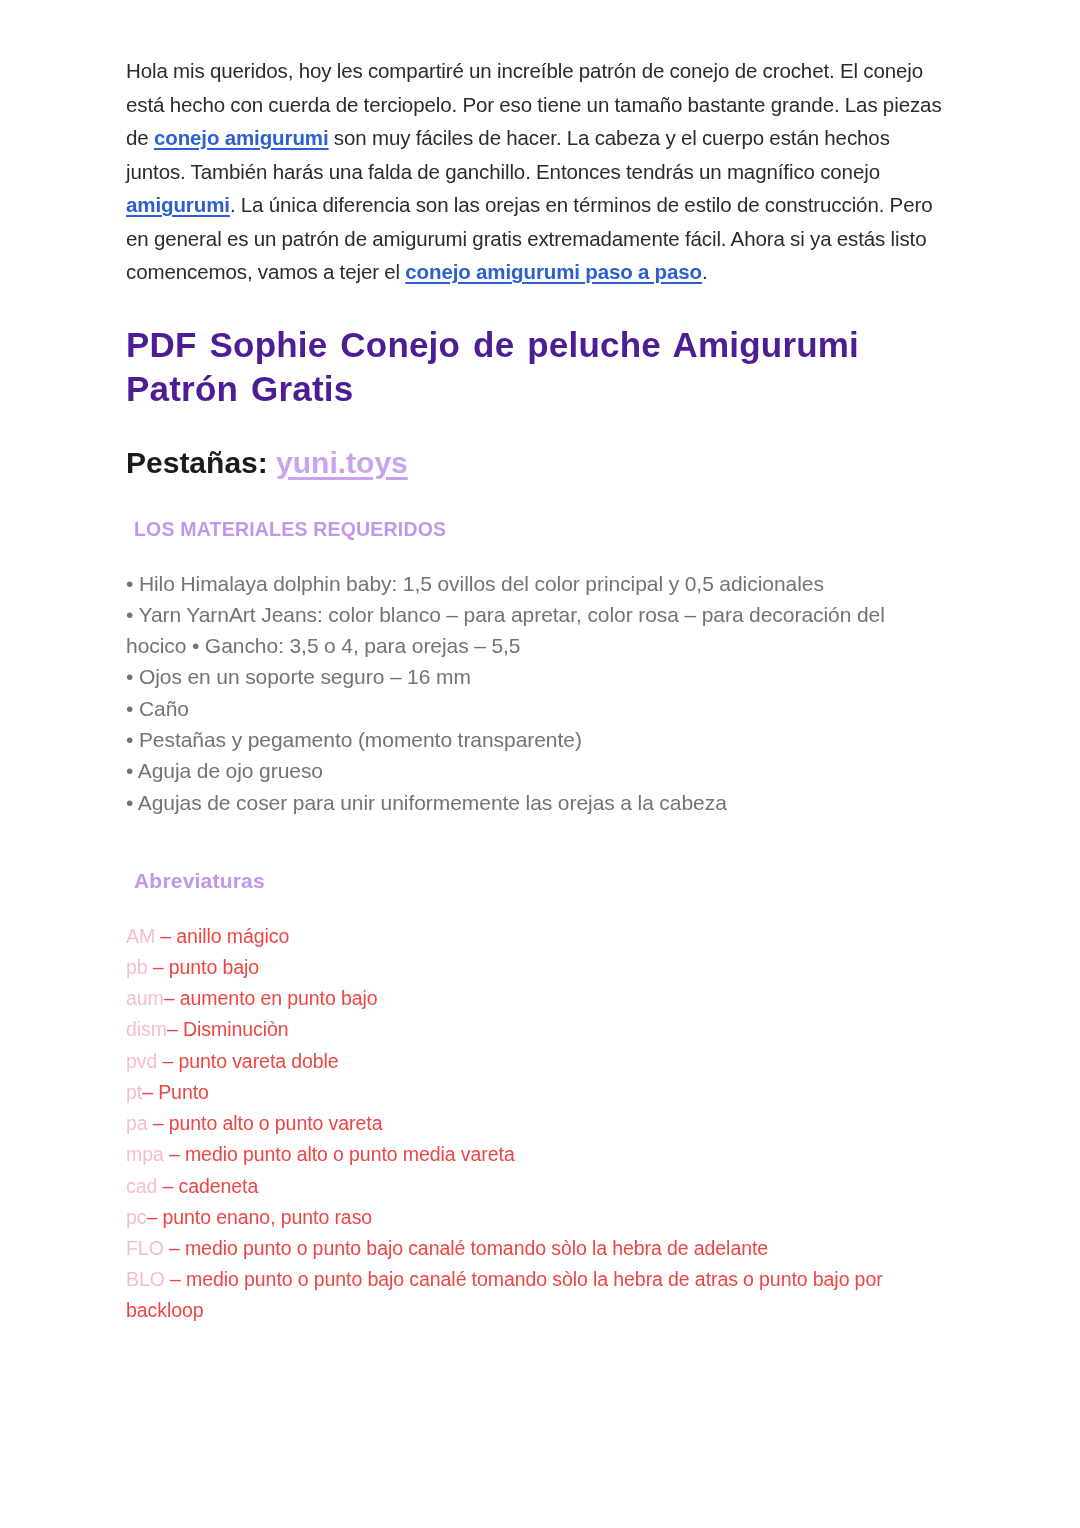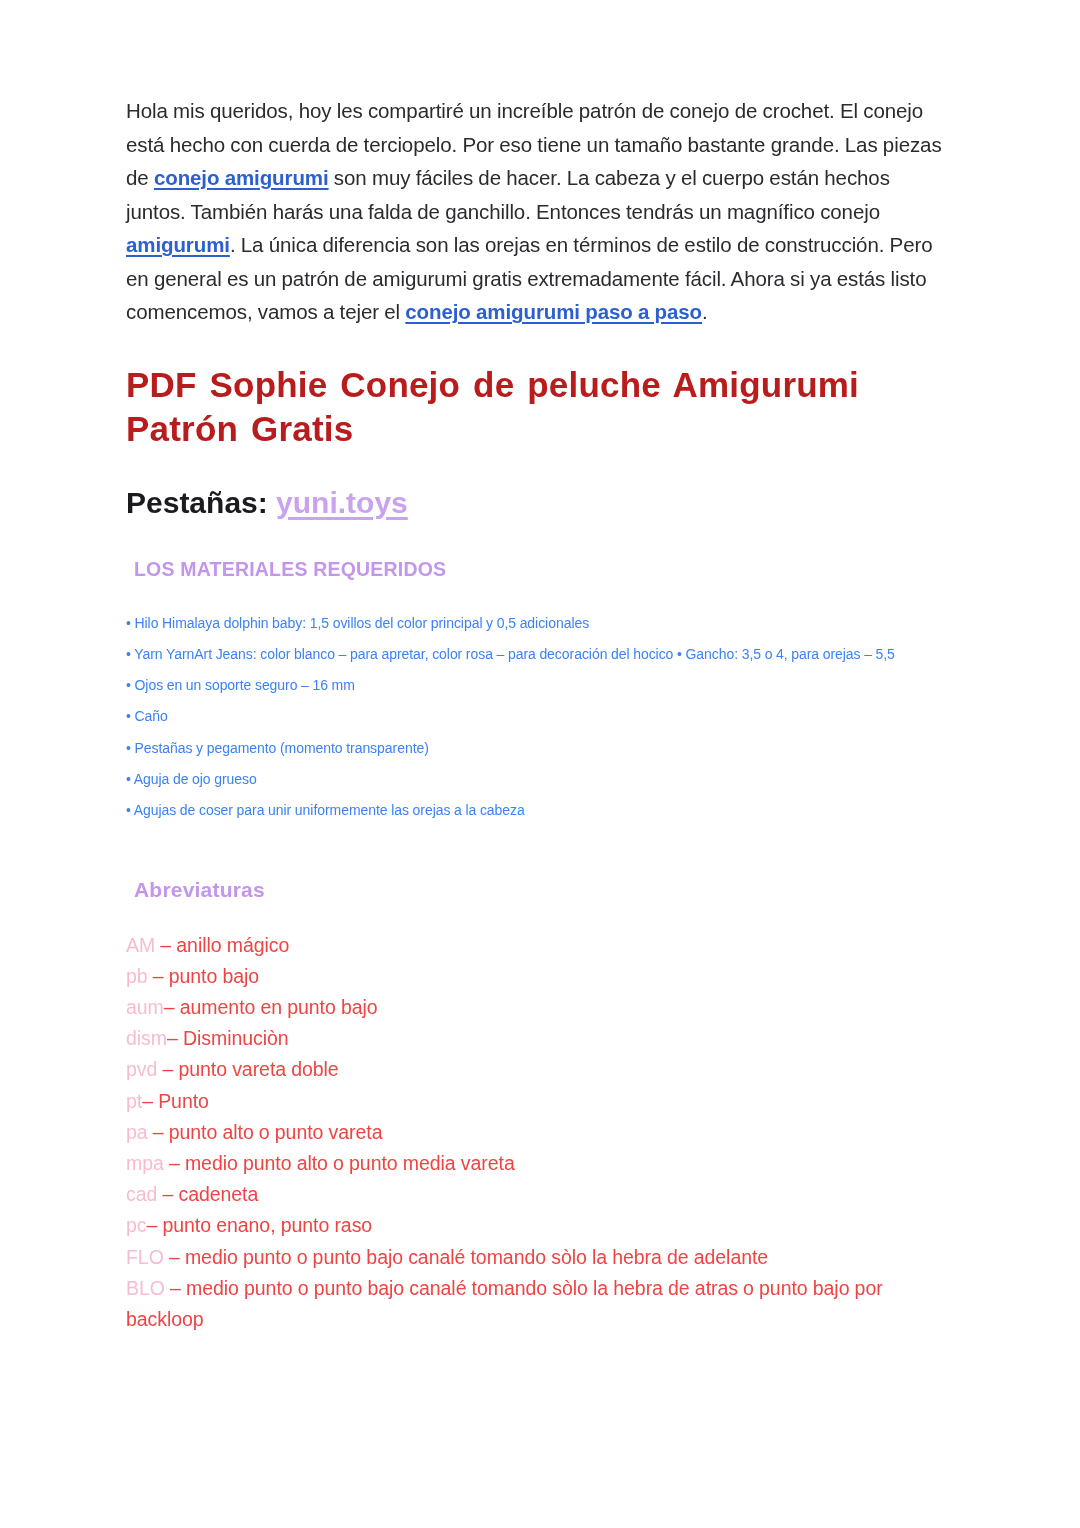--- a/index.html
+++ b/index.html
@@ -13,21 +13,21 @@
     font-family: "Liberation Sans", sans-serif;
     color: #1d1d1f;
     overflow: hidden;
   }
   .page {
     position: relative;
     width: 900px;
     height: 1528px;
     background: #ffffff;
     box-sizing: border-box;
-    padding: 94px 132px 0 126px;
+    padding: 54px 132px 0 126px;
   }
   .content {
     width: 822px;
   }
 
   
   .intro {
     font-size: 20.5px;
     line-height: 33.5px;
     color: #2b2b2f;
@@ -42,21 +42,21 @@
     text-decoration: underline;
     text-underline-offset: 3px;
     text-decoration-thickness: 2px;
   }
 
   
   .title-purple {
     font-size: 35px;
     line-height: 44px;
     font-weight: bold;
-    color: #b91c1c;
+    color: #4c1d95;
     margin: 34px 0 0 0;
     letter-spacing: 0.2px;
     word-spacing: 3px;
   }
 
   
   .designer {
     font-size: 30px;
     line-height: 40px;
     font-weight: bold;
@@ -84,23 +84,23 @@
     margin-top: 50px;
   }
 
   
   .materials {
     list-style: none;
     margin: 26px 0 0 0;
     padding: 0;
   }
   .materials li {
-    font-size: 14px;
+    font-size: 21px;
     line-height: 31.3px;
-    color: #3b82f6;
+    color: #737373;
     letter-spacing: -0.05px;
     word-spacing: -0.2px;
   }
 
   
   .abbrs {
     list-style: none;
     margin: 27px 0 0 0;
     padding: 0;
   }

